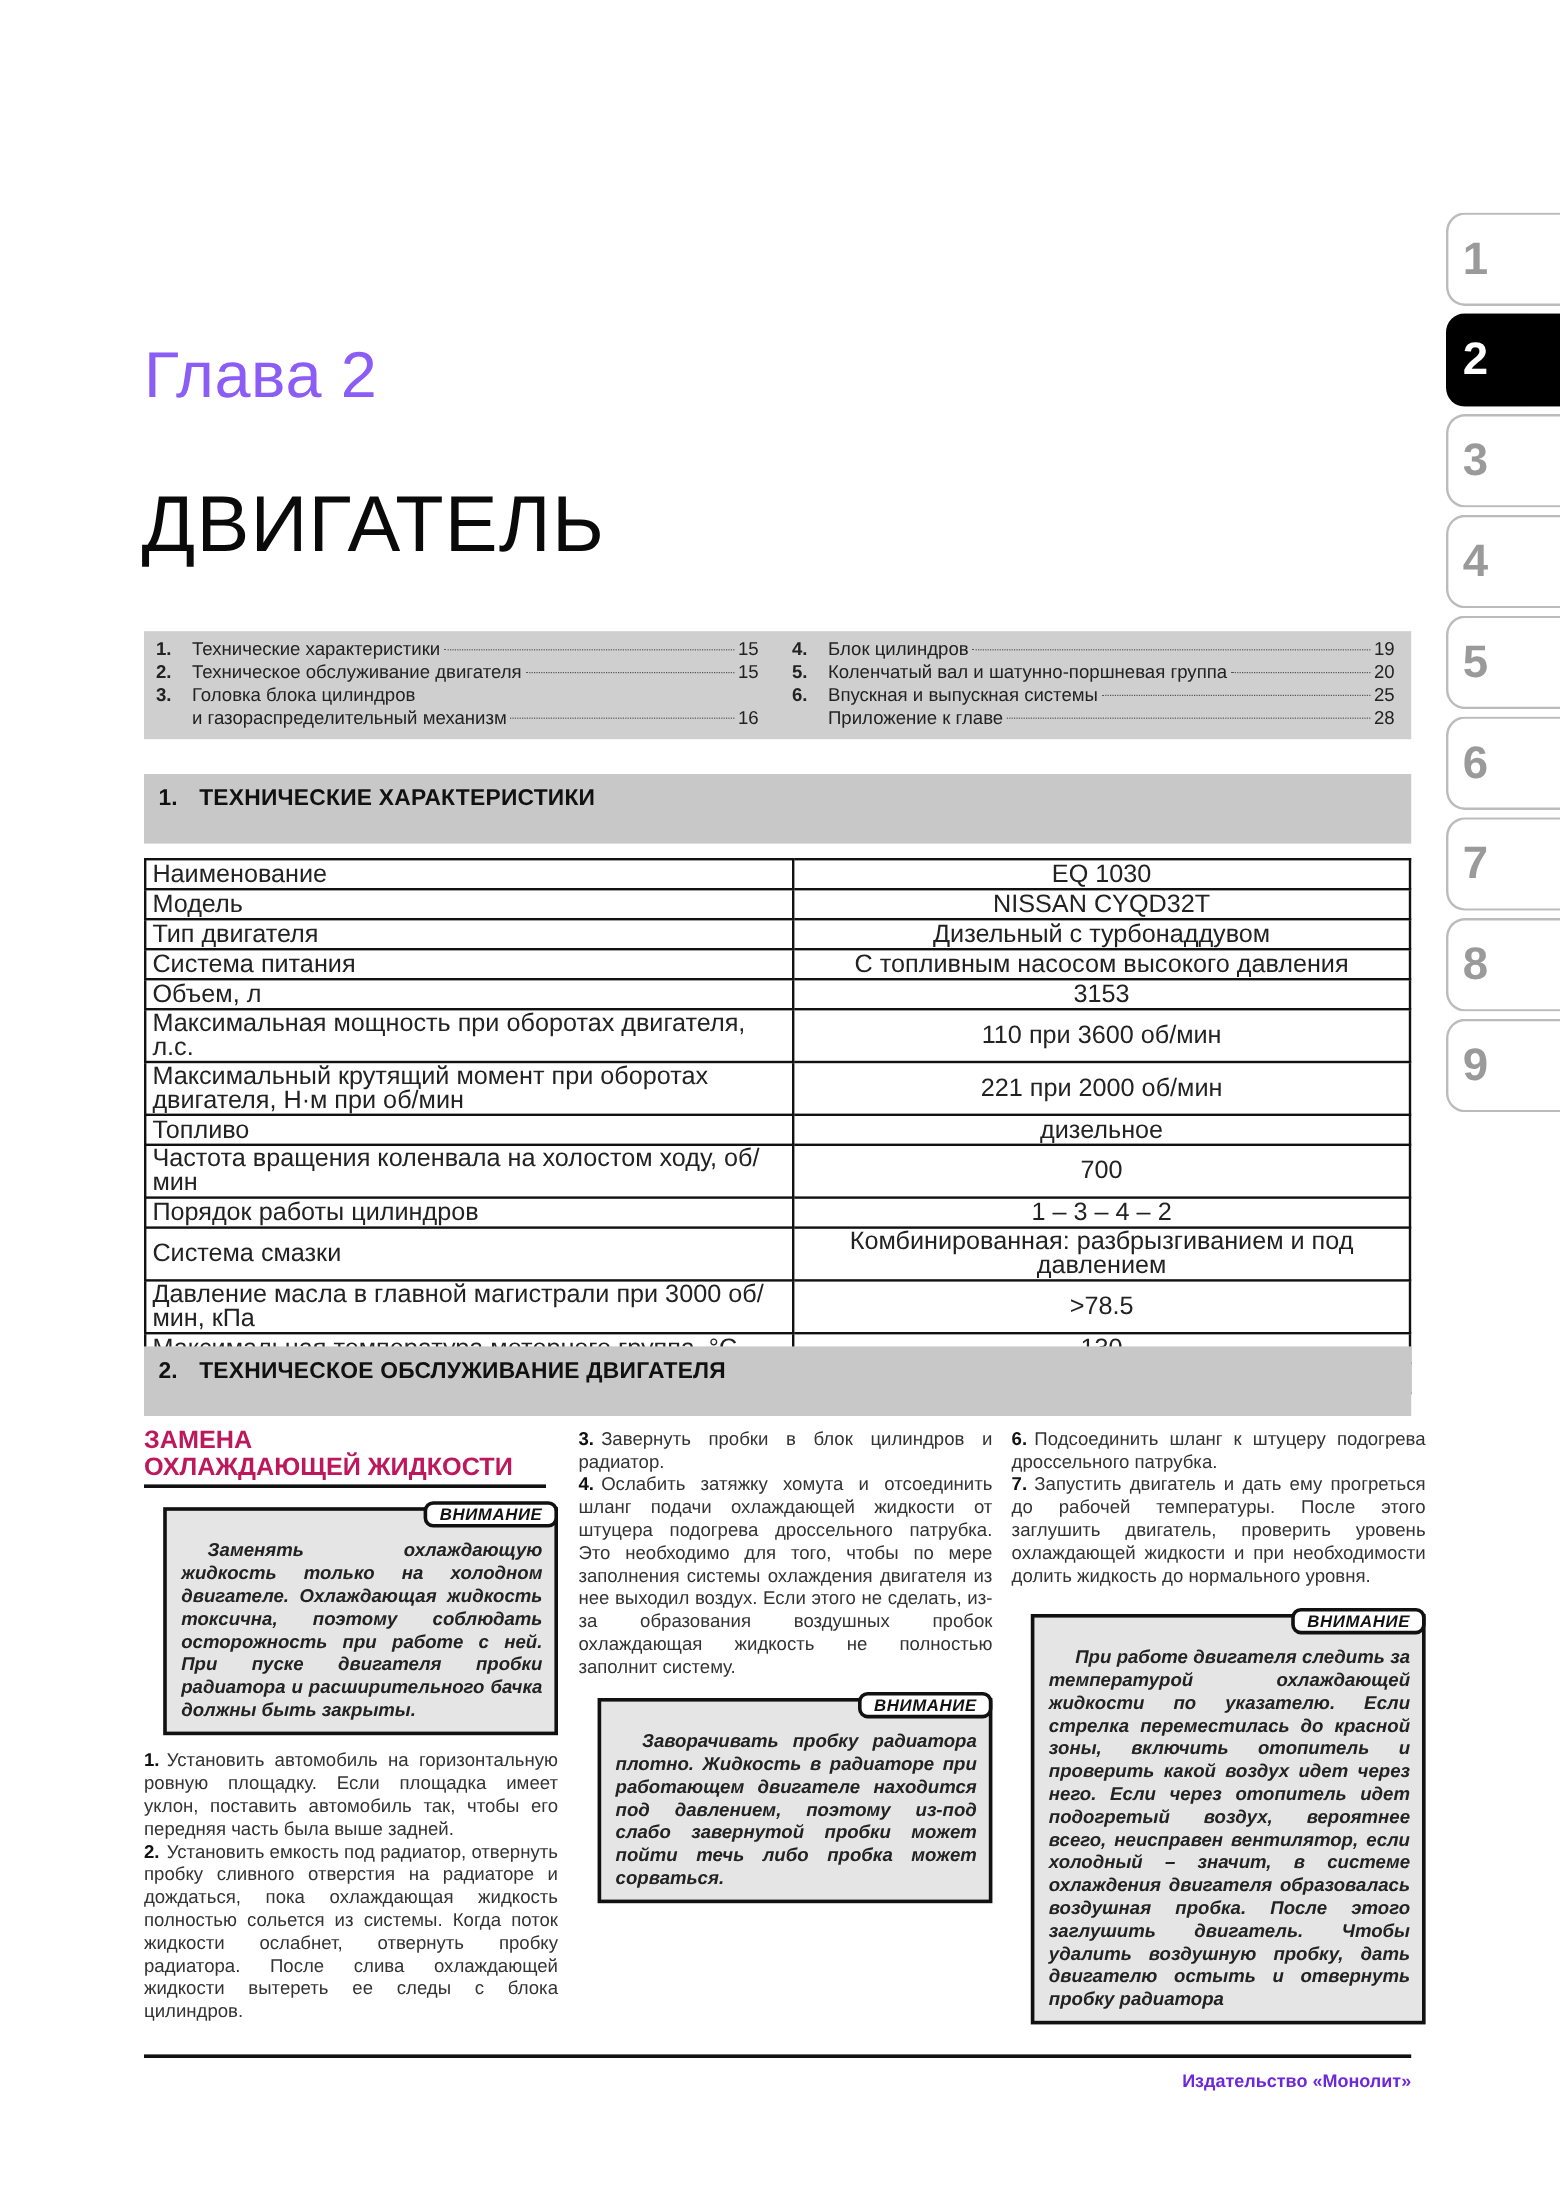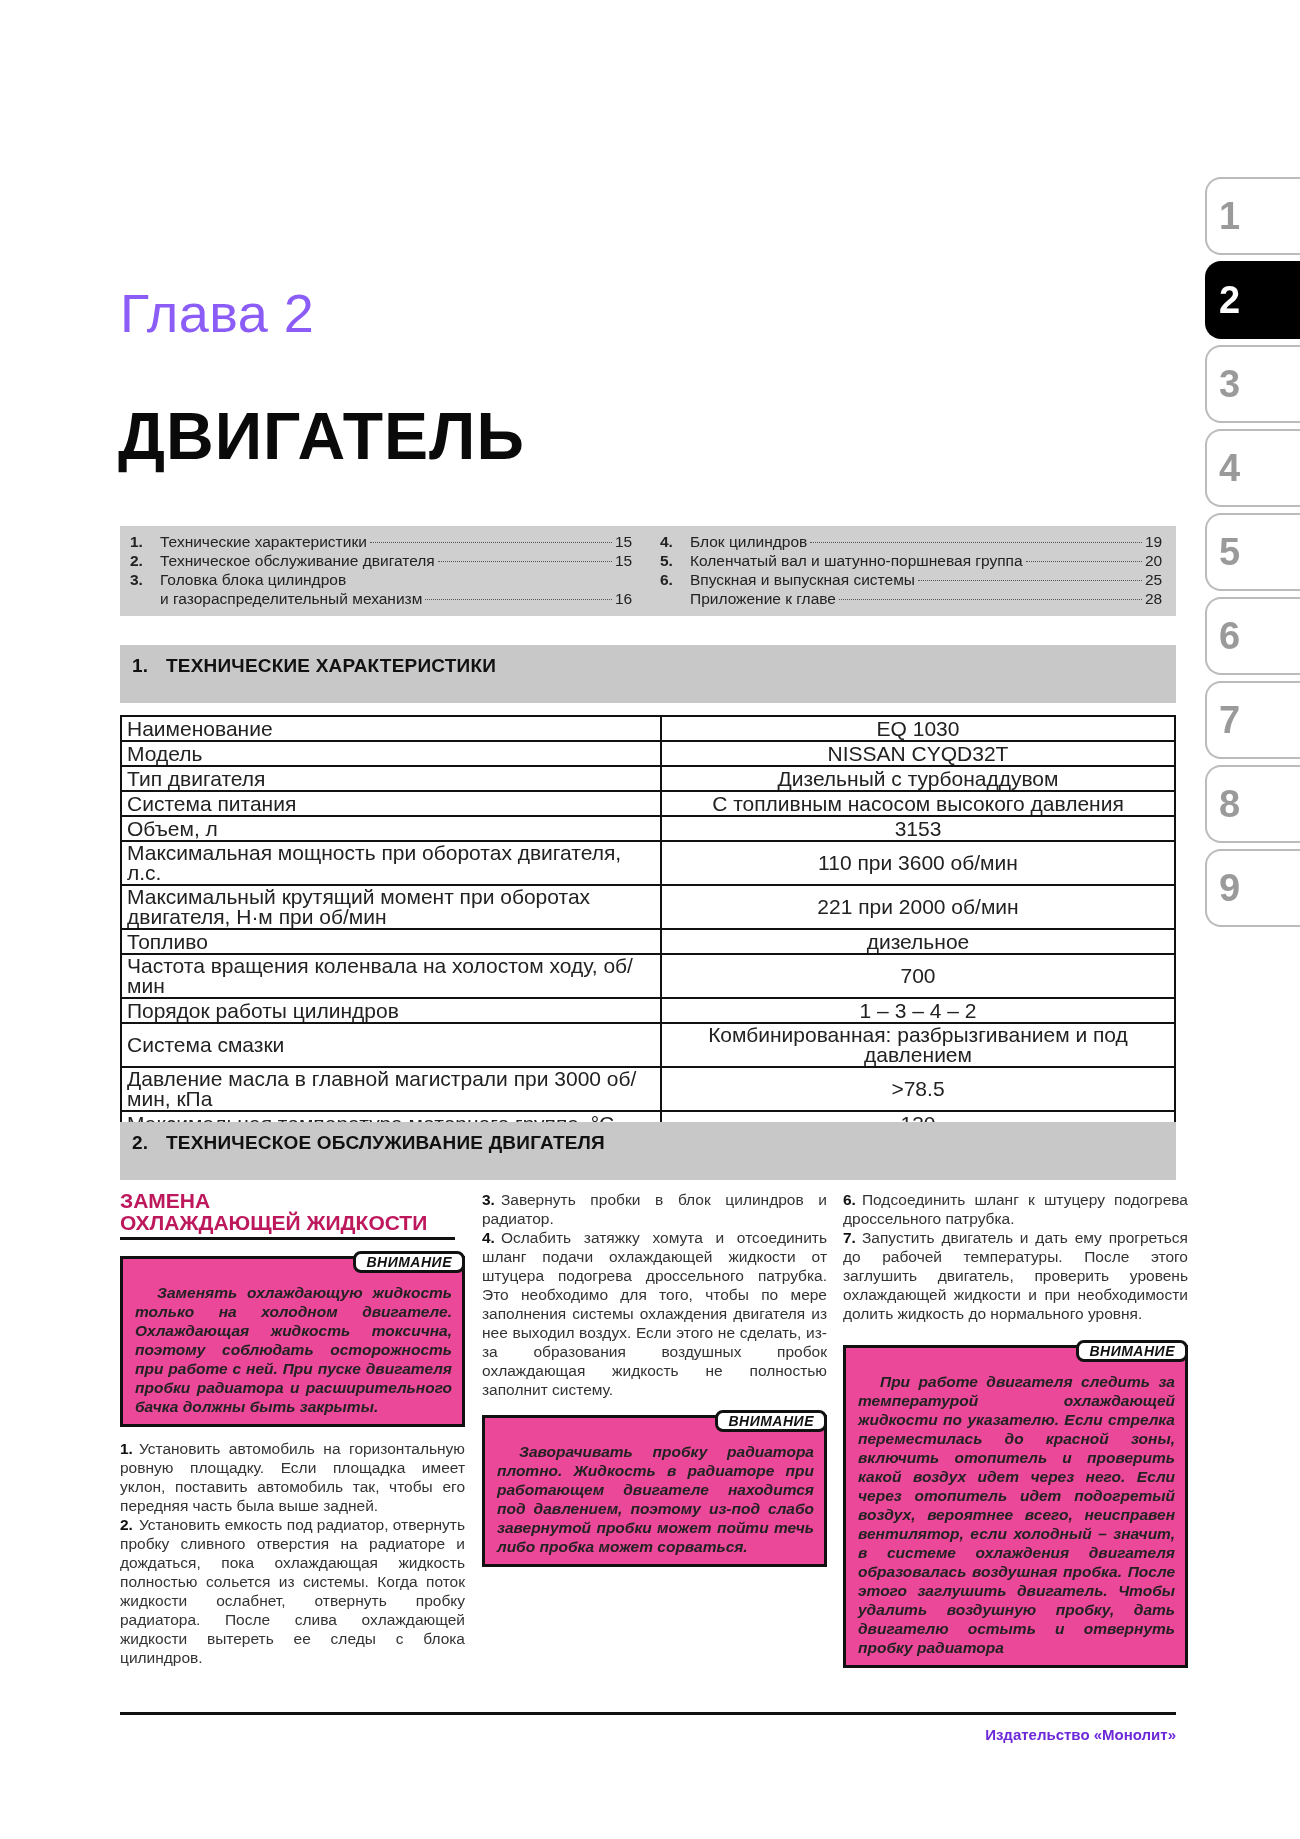--- a/index.html
+++ b/index.html
@@ -3,21 +3,21 @@
 <meta charset="utf-8">
 <style>
   html, body { margin: 0; padding: 0; }
   body {
     width: 1300px; height: 1839px; position: relative; overflow: hidden;
     background: #ffffff; color: #111;
     font-family: "Liberation Sans", sans-serif;
   }
   .abs { position: absolute; }
   .chapter-label { left: 120px; top: 282px; font-size: 54px; color: #8b5cf6; font-weight: normal; letter-spacing: 0.5px; }
-  .chapter-title { left: 118px; top: 398px; font-size: 66px; font-weight: bold; letter-spacing: 1px; color: #0a0a0a; }
+  .chapter-title { left: 118px; top: 398px; font-size: 66px; font-weight: normal; letter-spacing: 1px; color: #0a0a0a; }
 
   .toc { left: 120px; top: 526px; width: 1056px; height: 90px; background: #cfcfcf; font-size: 15.5px; color: #222; }
   .toc-col { position: absolute; top: 6px; }
   .toc-col.left { left: 10px; width: 505px; }
   .toc-col.right { left: 540px; width: 505px; }
   .toc-item { display: flex; align-items: baseline; line-height: 19px; height: 19px; }
   .toc-num { width: 30px; font-weight: bold; }
   .toc-text { white-space: nowrap; }
   .toc-dots { flex: 1; border-bottom: 1px dotted #555; margin: 0 3px; transform: translateY(-4px); }
   .toc-page { min-width: 20px; text-align: left; }
@@ -33,21 +33,21 @@
   table.spec td.val { text-align: center; }
 
   .col { position: absolute; top: 1190px; width: 345px; font-size: 15.5px; line-height: 19px; color: #333; text-align: justify; }
   .col1 { left: 120px; }
   .col2 { left: 482px; }
   .col3 { left: 843px; }
   .sub-title { font-size: 21px; font-weight: bold; line-height: 22px; color: #be185d; padding-bottom: 3px; border-bottom: 3px solid #111; width: 335px; margin-bottom: 16px; }
   .para { margin: 0; }
   .para b { color: #111; margin-right: 6px; }
 
-  .warn { position: relative; border: 3px solid #111; background: #ec4899; padding: 24px 10px 8px 12px; margin: 10px 0 12px 0; font-style: italic; font-weight: bold; font-size: 15.5px; line-height: 19px; color: #222; text-align: justify; }
+  .warn { position: relative; border: 3px solid #111; background: #e5e5e5; padding: 24px 10px 8px 12px; margin: 10px 0 12px 16px; font-style: italic; font-weight: bold; font-size: 15.5px; line-height: 19px; color: #222; text-align: justify; }
   .warn-tag { position: absolute; right: -3px; top: -8px; background: #fff; border: 3px solid #111; border-radius: 8px; padding: 0 10px; font-size: 14px; line-height: 16px; font-style: italic; font-weight: bold; color: #111; letter-spacing: 0.5px; }
   .warn p { margin: 0; text-indent: 22px; }
 
   .footer-line { left: 120px; top: 1712px; width: 1056px; height: 3px; background: #111; }
   .publisher { right: 124px; top: 1726px; font-size: 15px; font-weight: bold; color: #6d28d9; }
 
   .tabs { left: 1205px; top: 177px; width: 95px; }
   .tab { position: relative; height: 74px; margin-bottom: 6px; border: 2px solid #bbb; border-right: none; border-radius: 16px 0 0 16px; background: #fff; }
   .tab span { position: absolute; left: 12px; top: 16px; font-size: 38px; font-weight: bold; color: #9a9a9a; }
   .tab.active { background: #000; border-color: #000; }

